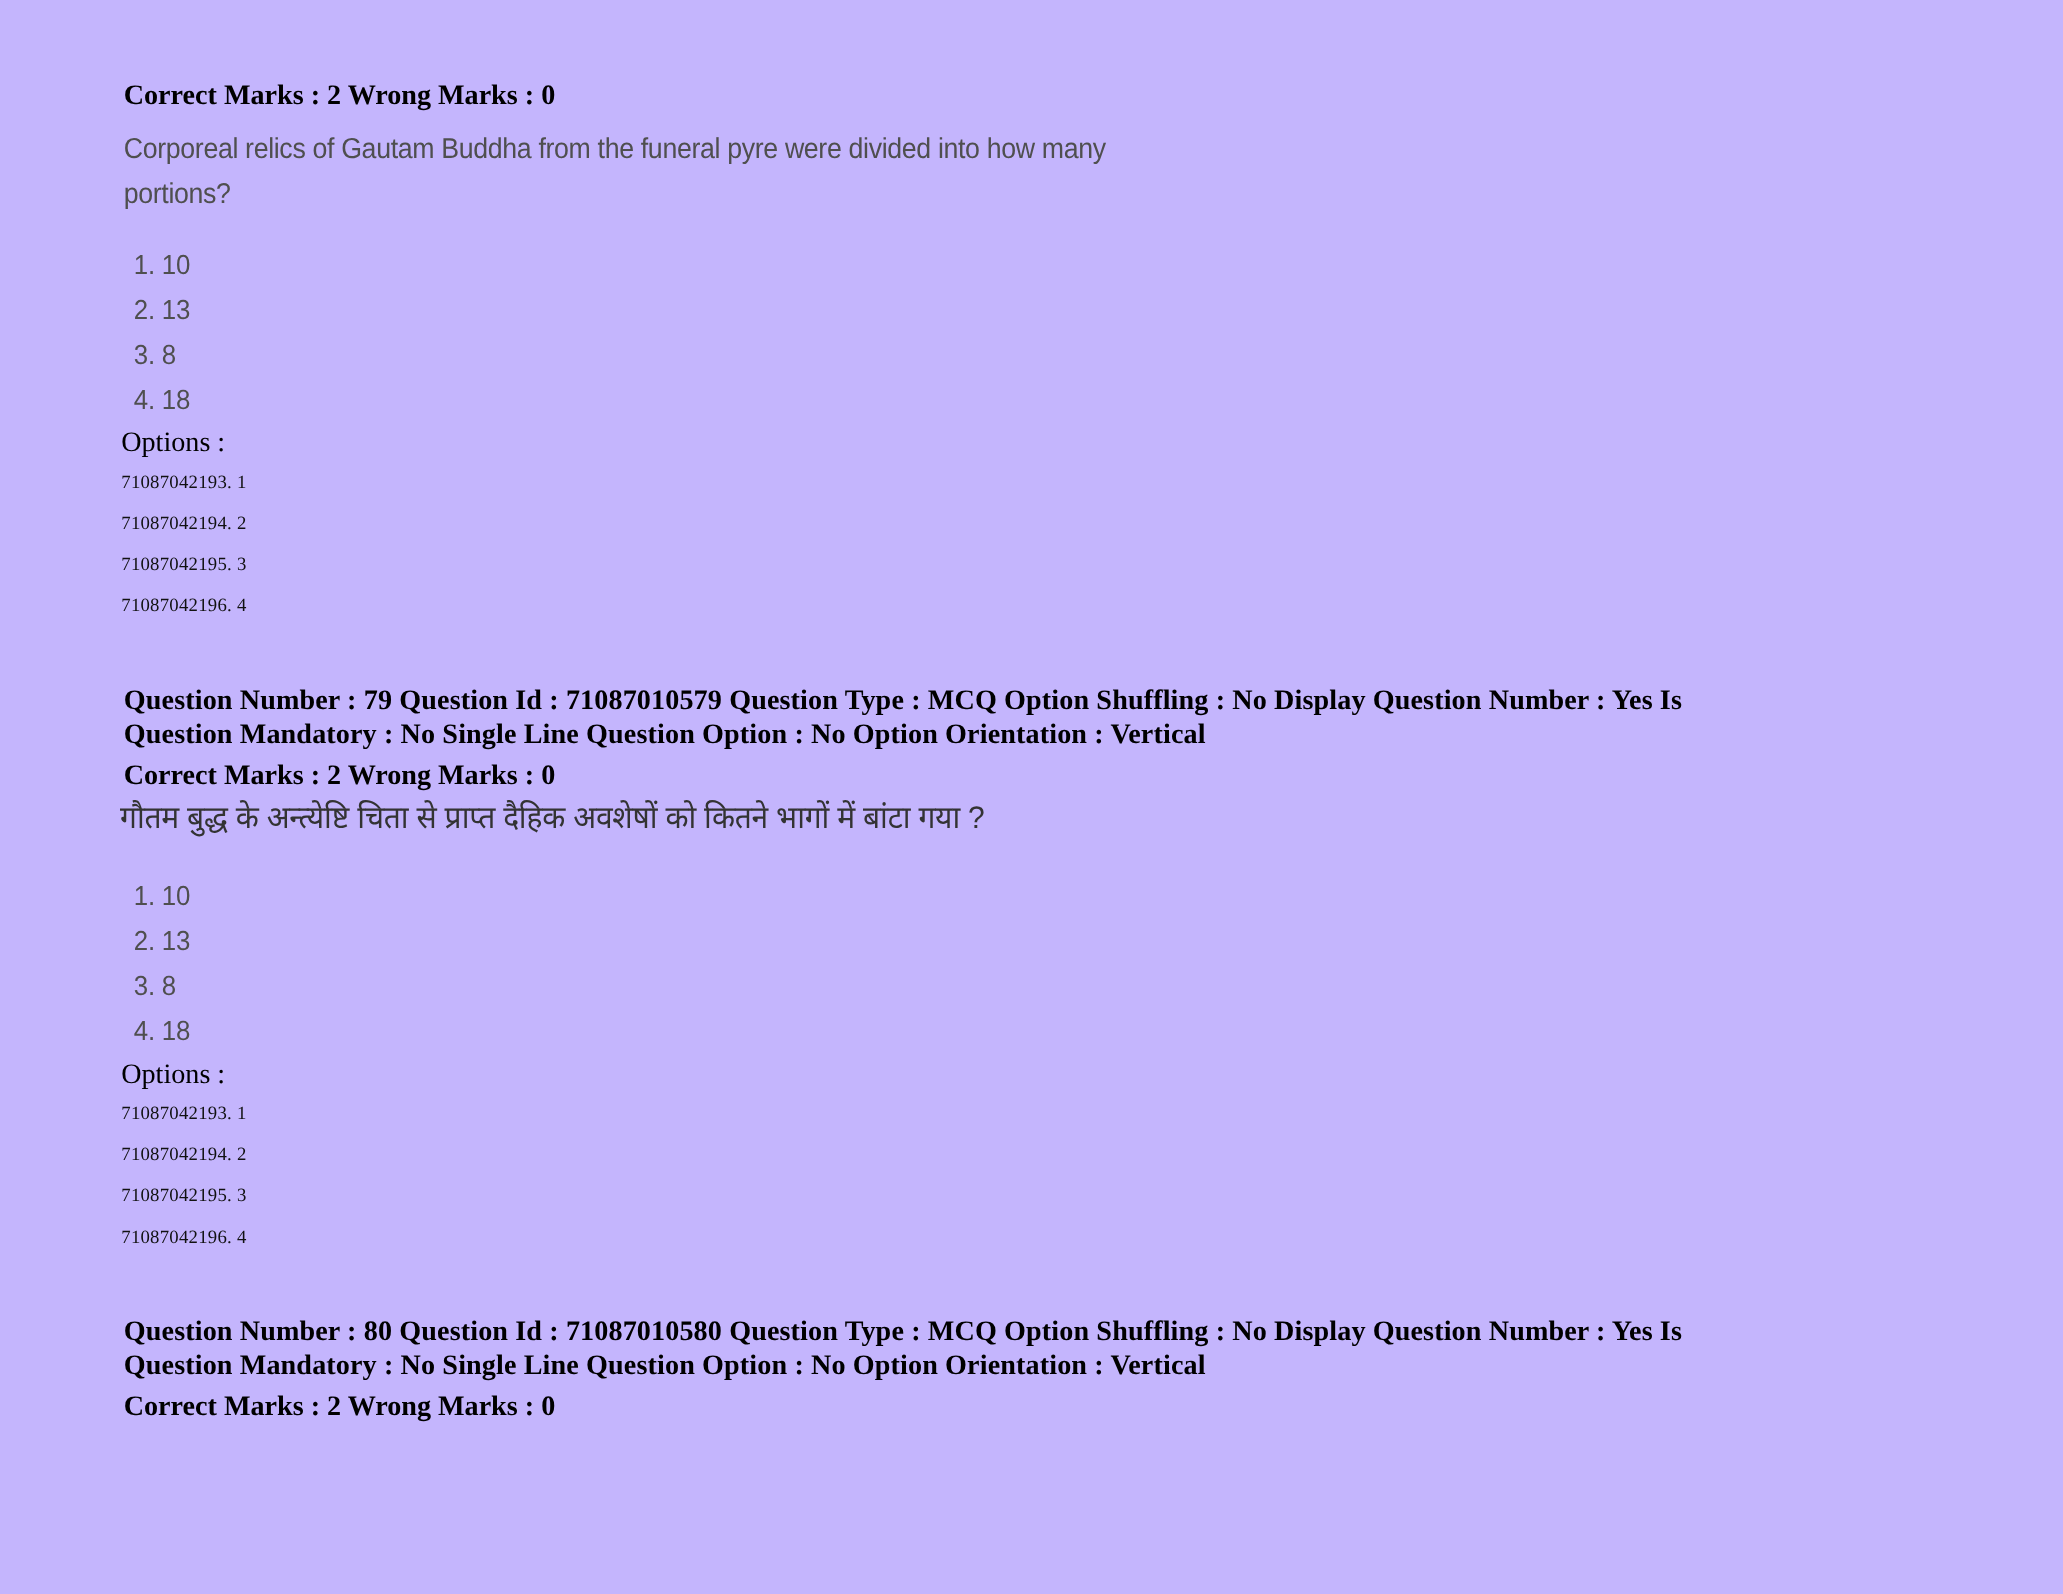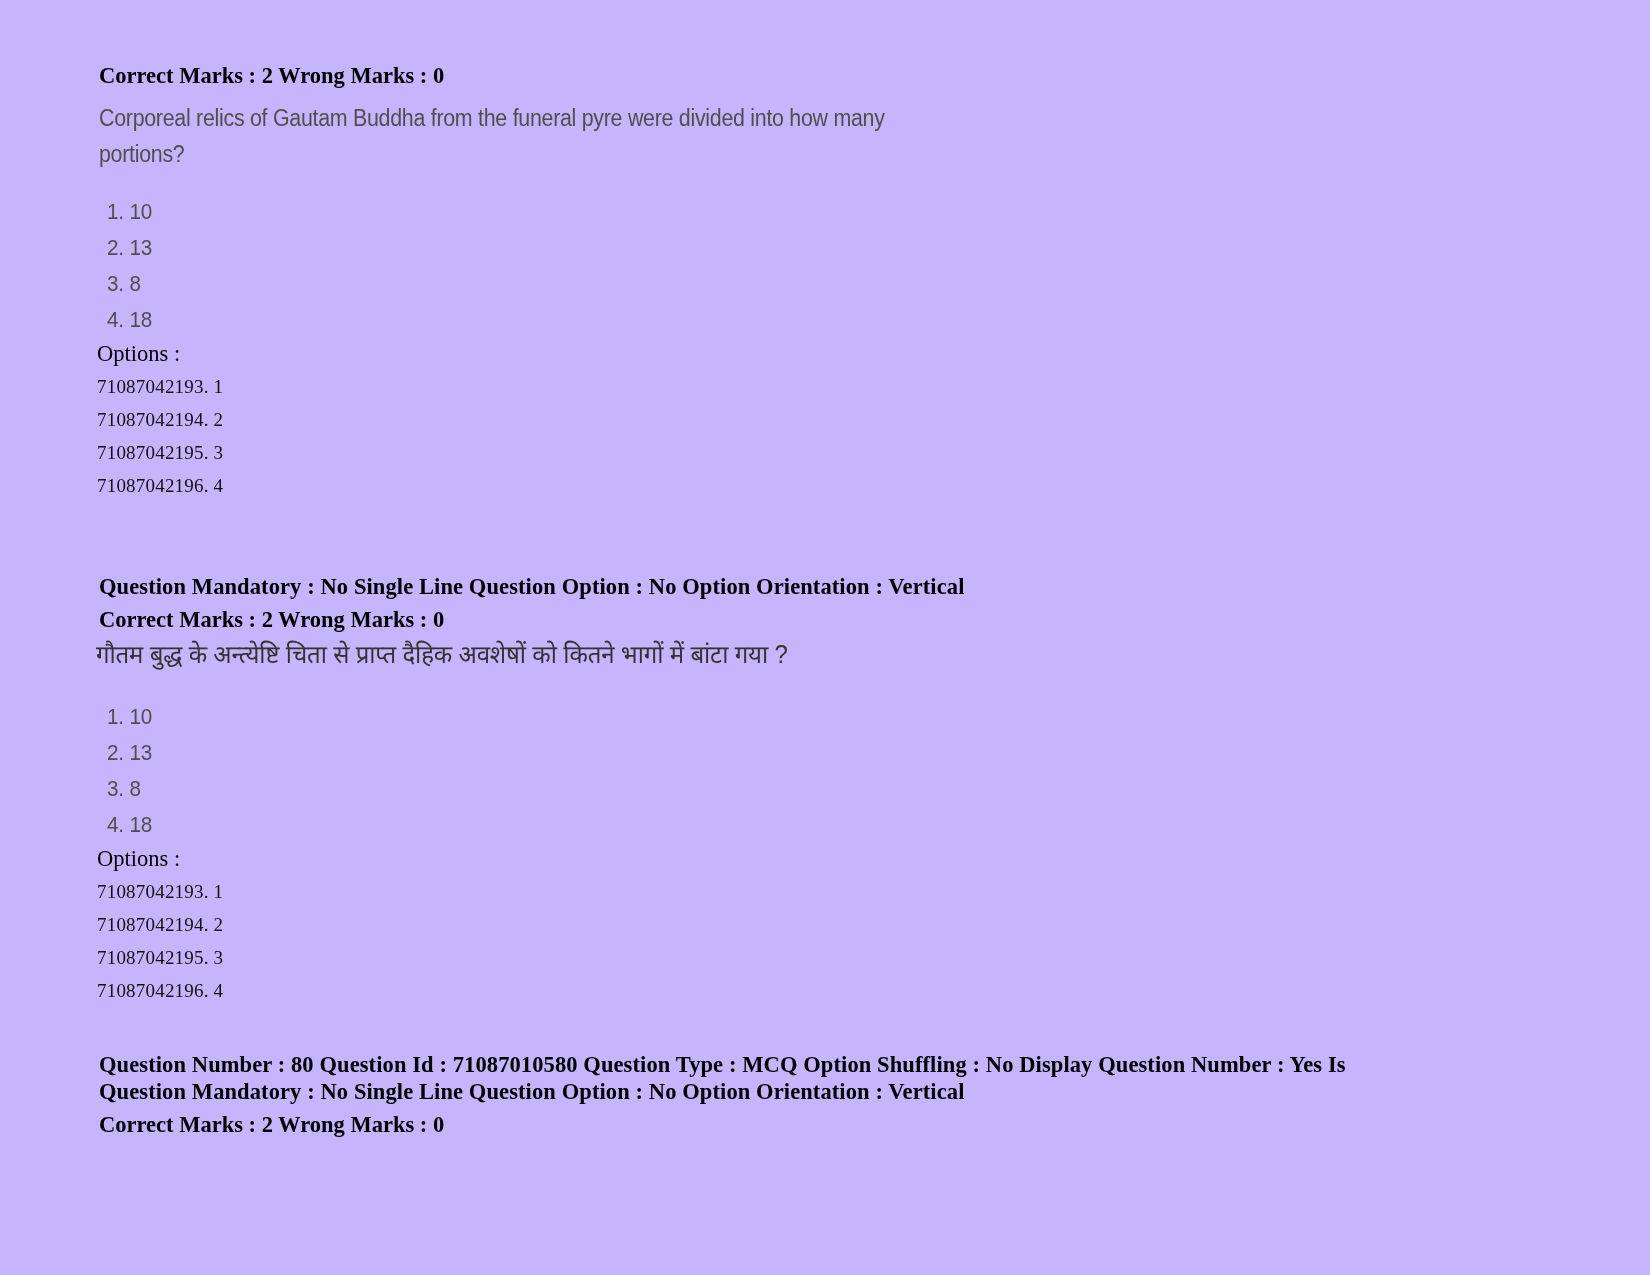--- a/index.html
+++ b/index.html
@@ -101,21 +101,21 @@
     white-space: nowrap;
     transform: scaleX(0.94);
     transform-origin: left top;
   }
 
   .optid {
     position: absolute;
     left: 97px;
     font-family: "Liberation Serif", "DejaVu Serif", serif;
     font-weight: 400;
-    font-size: 19px;
+    font-size: 15px;
     line-height: 27px;
     color: #111111;
     letter-spacing: 0.2px;
     white-space: nowrap;
   }
 </style>
 </head>
 <body>
 
 <div class="page">
@@ -131,20 +131,21 @@
   <div class="choice" style="top:270px;">3. 8</div>
   <div class="choice" style="top:306px;">4. 18</div>
 
   <div class="options-label" style="top:340px;">Options :</div>
 
   <div class="optid" style="top:373px;">71087042193. 1</div>
   <div class="optid" style="top:406px;">71087042194. 2</div>
   <div class="optid" style="top:439px;">71087042195. 3</div>
   <div class="optid" style="top:472px;">71087042196. 4</div>
 
+  <div class="meta-line" style="top:546px;">Question Number : 79 Question Id : 71087010579 Question Type : MCQ Option Shuffling : No Display Question Number : Yes Is</div>
 
   <div class="meta-line" style="top:573px;">Question Mandatory : No Single Line Question Option : No Option Orientation : Vertical</div>
 
   <div class="marks-line" style="top:606px;">Correct Marks : 2 Wrong Marks : 0</div>
 
   <div class="qtext-hi" style="top:637px;">गौतम बुद्ध के अन्त्येष्टि चिता से प्राप्त दैहिक अवशेषों को कितने भागों में बांटा गया ?</div>
 
   <div class="choice" style="top:703px;">1. 10</div>
   <div class="choice" style="top:739px;">2. 13</div>
   <div class="choice" style="top:775px;">3. 8</div>

